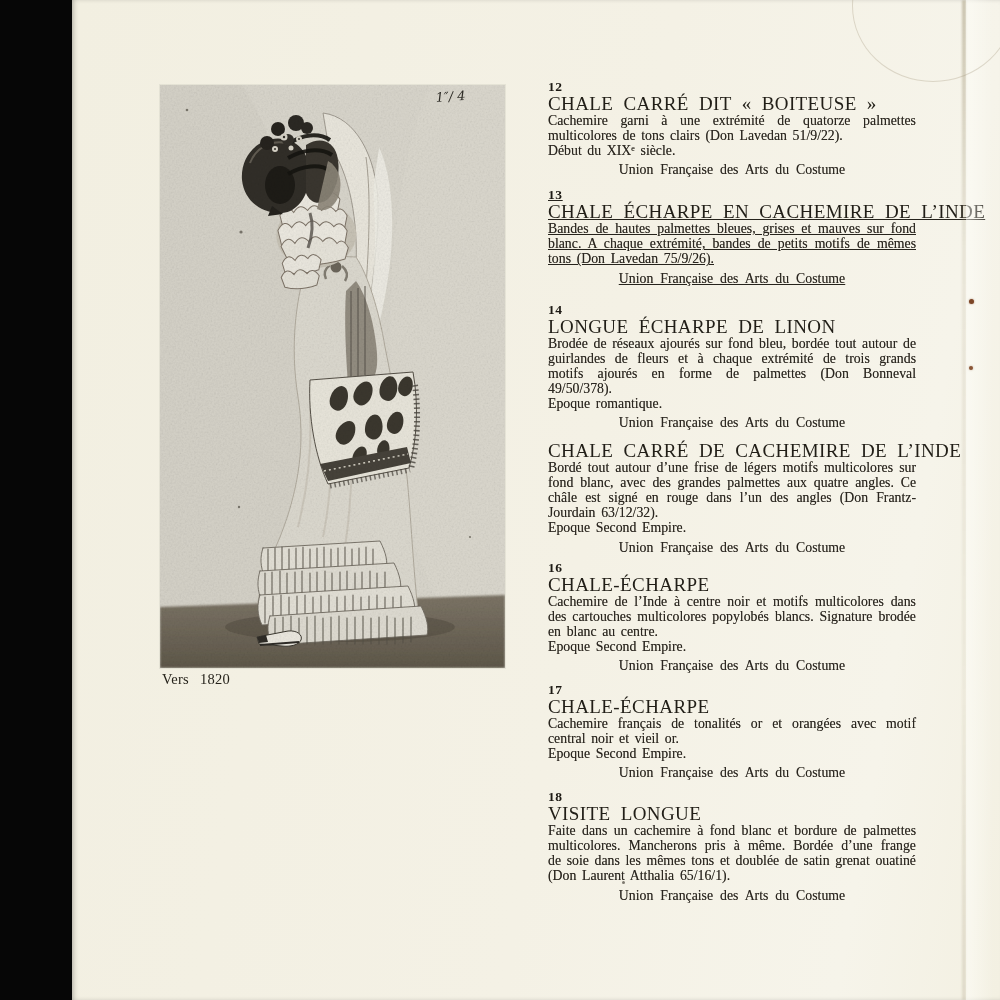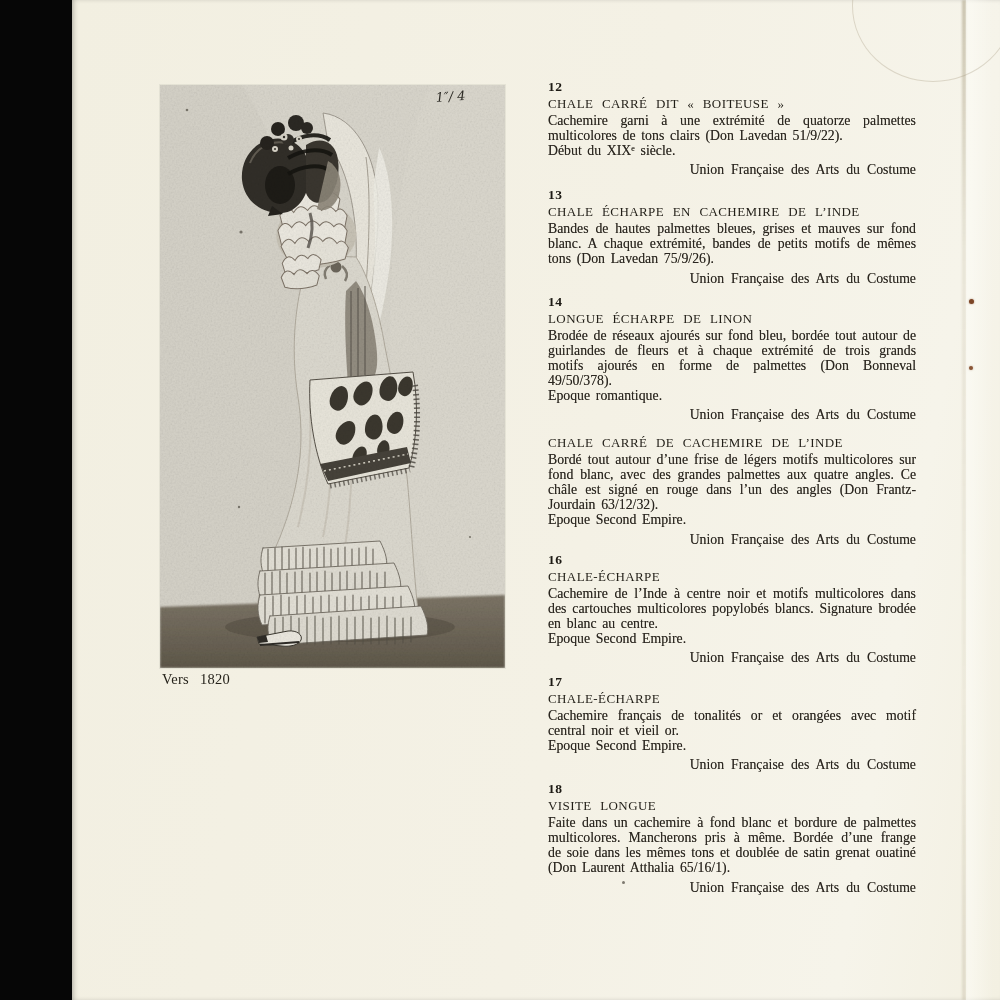--- a/index.html
+++ b/index.html
@@ -44,39 +44,39 @@
     font-size:14.5px;color:#26231b;word-spacing:7px;letter-spacing:.3px;
   }
 
   
   .entries{
     position:absolute;left:476px;top:79px;width:368px;
     color:#26231c;
   }
   .entry{margin:0 0 9px 0;}
   .entry:nth-of-type(1){margin-bottom:10px;}
-  .entry:nth-of-type(2){margin-bottom:8px;}
+  .entry:nth-of-type(2){margin-bottom:16px;text-decoration:underline;}
   .entry:nth-of-type(3){margin-bottom:12px;}
   .entry:nth-of-type(4){margin-bottom:5px;}
   .entry:nth-of-type(5){}
   .entry:nth-of-type(6){margin-bottom:9px;}
   .num{
     font-weight:700;font-size:13.5px;line-height:15px;letter-spacing:.6px;color:#1d1a14;
   }
   .title{
-    font-size:13px;line-height:17px;font-weight:400;margin:1px 0 1px 0;
+    font-size:19px;line-height:17px;font-weight:400;margin:1px 0 1px 0;
     letter-spacing:.4px;word-spacing:5px;white-space:nowrap;color:#211e17;
   }
   .body{
     margin:0;font-size:13.8px;line-height:15.1px;text-align:justify;
     word-spacing:2.2px;color:#2a2620;
     text-shadow:0 0 .4px rgba(45,40,28,.55);
   }
   .attrib{
-    font-size:13.8px;line-height:15px;text-align:right;word-spacing:3.5px;
+    font-size:13.8px;line-height:15px;text-align:center;word-spacing:3.5px;
     margin-top:4px;color:#2a2620;text-shadow:0 0 .4px rgba(45,40,28,.5);
   }
 </style>
 </head>
 <body>
 
 <div class="page">
 
   <figure class="plate">
     <svg viewBox="0 0 345 583" xmlns="http://www.w3.org/2000/svg">

